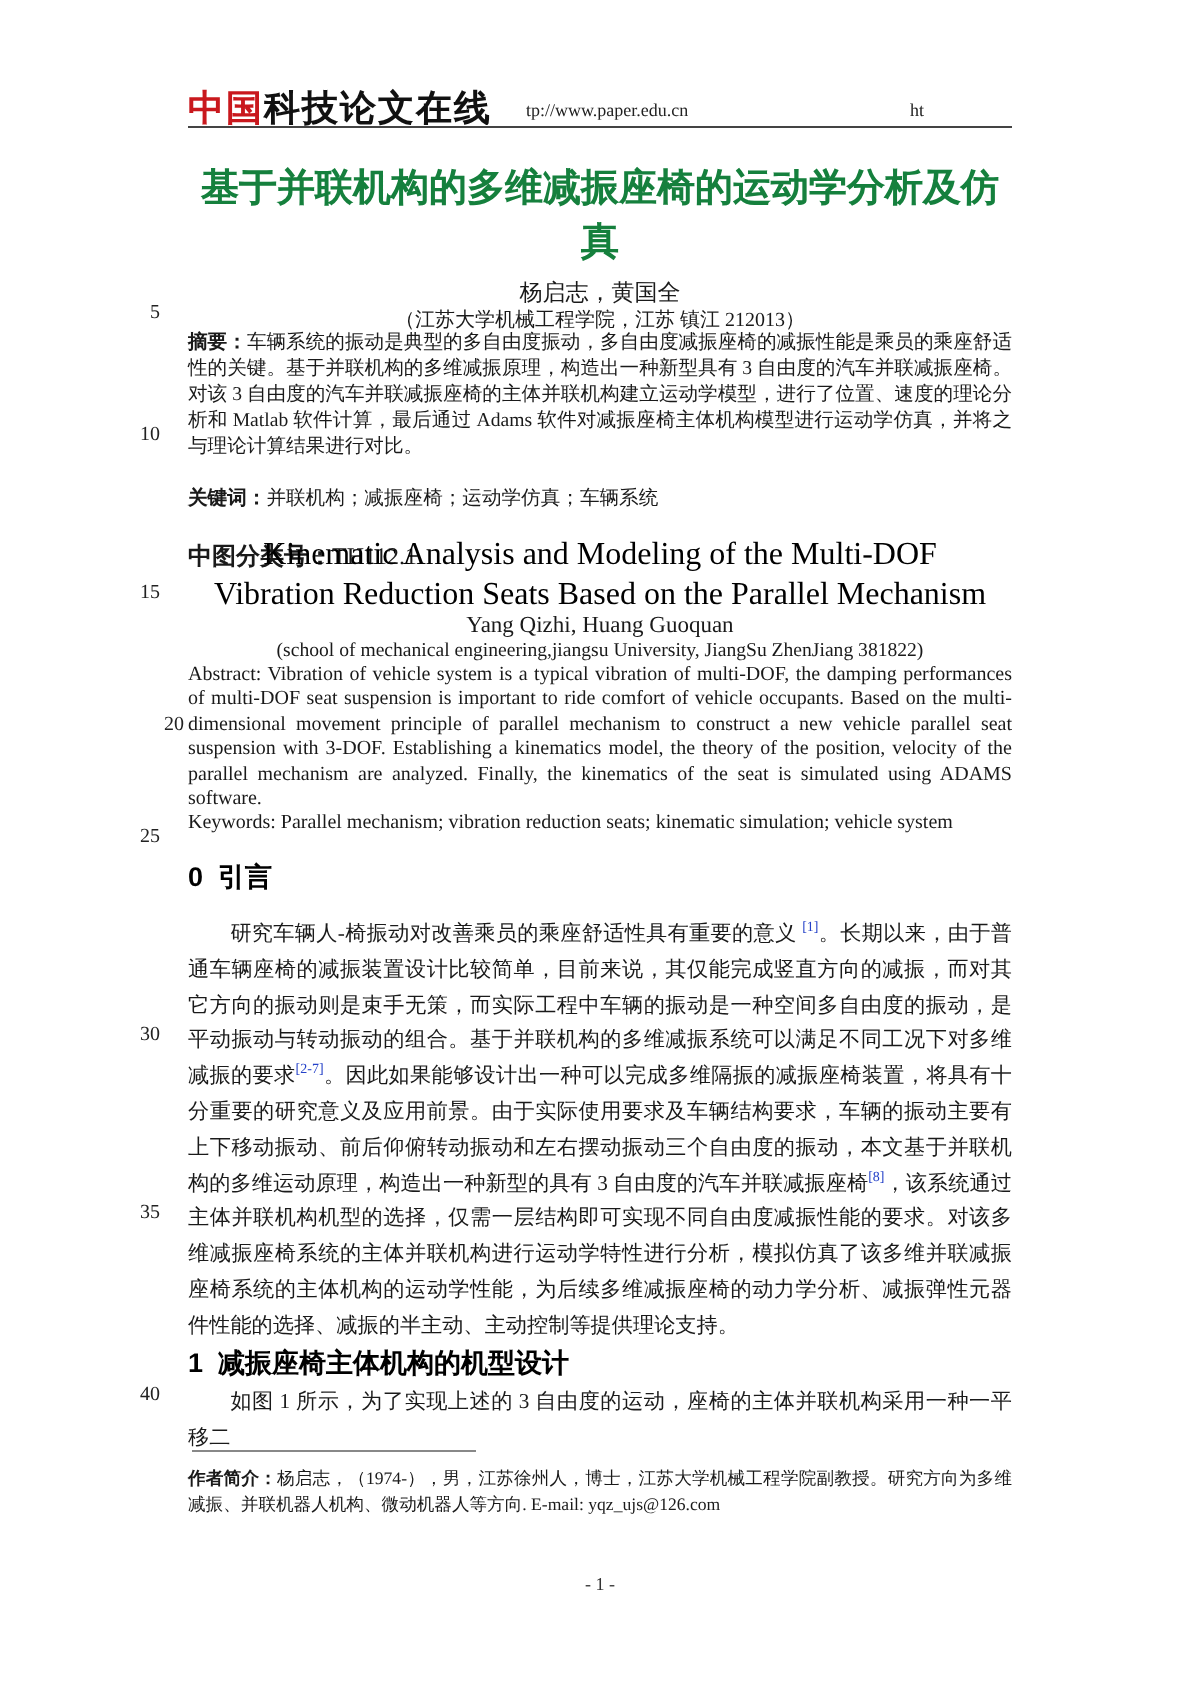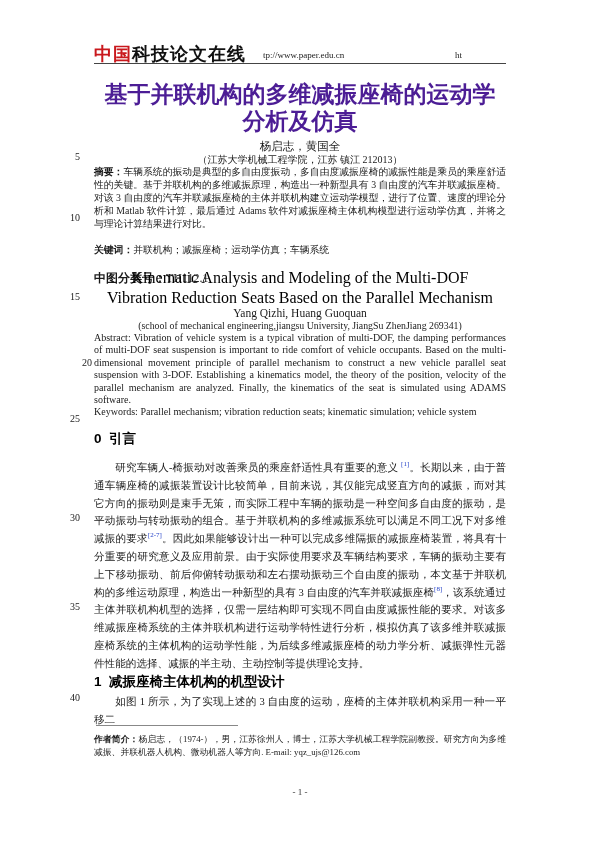--- a/index.html
+++ b/index.html
@@ -30,21 +30,21 @@
   }
   .header-rule {
     position: absolute; left: 94px; top: 63px;
     width: 412px; height: 1px; background: #444444;
   }
   
   .col { position: absolute; left: 94px; width: 412px; }
   .title-cn {
     top: 81px; text-align: center;
     font-family: "Liberation Sans", sans-serif;
-    font-weight: 700; font-size: 23px; line-height: 27px; color: #4c1d95;
+    font-weight: 700; font-size: 19px; line-height: 27px; color: #15803d;
   }
   .authors-cn { top: 139px; text-align: center; font-size: 11.5px; }
   .affil-cn   { top: 153px; text-align: center; font-size: 10px; }
   .abstract-cn {
     top: 165px; font-size: 9.8px; line-height: 13px; text-align: justify;
   }
   .abstract-cn b, .kw-cn b, .clc b {
     font-family: "Liberation Sans", sans-serif; font-weight: 700;
   }
   .kw-cn  { top: 243px; font-size: 9.8px; line-height: 13px; }
@@ -130,21 +130,21 @@
 
   <p class="col kw-cn"><b>关键词：</b><span>并联机构；减振座椅；运动学仿真；车辆系统</span></p>
 
   <p class="col clc"><b>中图分类号：</b><span>TH112.1</span></p>
 
   <div class="col title-en">
     <div>Kinematic Analysis and Modeling of the Multi-DOF</div>
     <div>Vibration Reduction Seats Based on the Parallel Mechanism</div>
   </div>
   <div class="col authors-en">Yang Qizhi, Huang Guoquan</div>
-  <div class="col affil-en">(school of mechanical engineering,jiangsu University, JiangSu ZhenJiang 269341)</div>
+  <div class="col affil-en">(school of mechanical engineering,jiangsu University, JiangSu ZhenJiang 381822)</div>
   <p class="col abstract-en">Abstract: Vibration of vehicle system is a typical vibration of multi-DOF, the damping performances of multi-DOF seat suspension is important to ride comfort of vehicle occupants. Based on the multi-dimensional movement principle of parallel mechanism to construct a new vehicle parallel seat suspension with 3-DOF. Establishing a kinematics model, the theory of the position, velocity of the parallel mechanism are analyzed. Finally, the kinematics of the seat is simulated using ADAMS software.</p>
   <p class="col kw-en">Keywords: Parallel mechanism; vibration reduction seats; kinematic simulation; vehicle system</p>
 
   <div class="col sec-heading h0">0  引言</div>
   <p class="col body-text intro"><span>研究车辆人-椅振动对改善乘员的乘座舒适性具有重要的意义 </span><sup class="ref">[1]</sup><span>。长期以来，由于普通车辆座椅的减振装置设计比较简单，目前来说，其仅能完成竖直方向的减振，而对其它方向的振动则是束手无策，而实际工程中车辆的振动是一种空间多自由度的振动，是平动振动与转动振动的组合。基于并联机构的多维减振系统可以满足不同工况下对多维减振的要求</span><sup class="ref">[2-7]</sup><span>。因此如果能够设计出一种可以完成多维隔振的减振座椅装置，将具有十分重要的研究意义及应用前景。由于实际使用要求及车辆结构要求，车辆的振动主要有上下移动振动、前后仰俯转动振动和左右摆动振动三个自由度的振动，本文基于并联机构的多维运动原理，构造出一种新型的具有 3 自由度的汽车并联减振座椅</span><sup class="ref">[8]</sup><span>，该系统通过主体并联机构机型的选择，仅需一层结构即可实现不同自由度减振性能的要求。对该多维减振座椅系统的主体并联机构进行运动学特性进行分析，模拟仿真了该多维并联减振座椅系统的主体机构的运动学性能，为后续多维减振座椅的动力学分析、减振弹性元器件性能的选择、减振的半主动、主动控制等提供理论支持。</span></p>
 
   <div class="col sec-heading h1">1  减振座椅主体机构的机型设计</div>
   <p class="col body-text p1">如图 1 所示，为了实现上述的 3 自由度的运动，座椅的主体并联机构采用一种一平移二</p>
 
   <div class="footnote-rule"></div>

